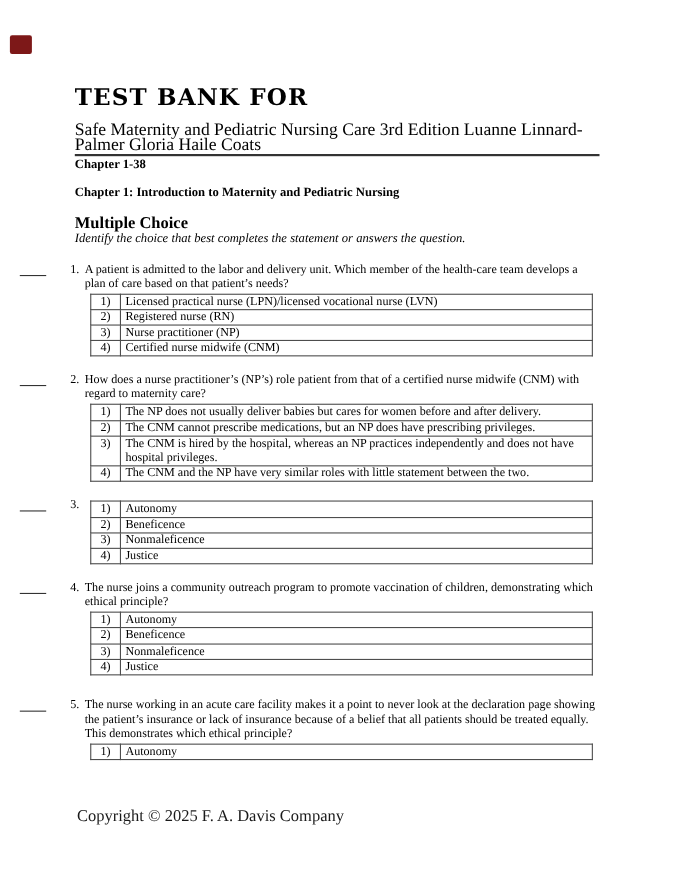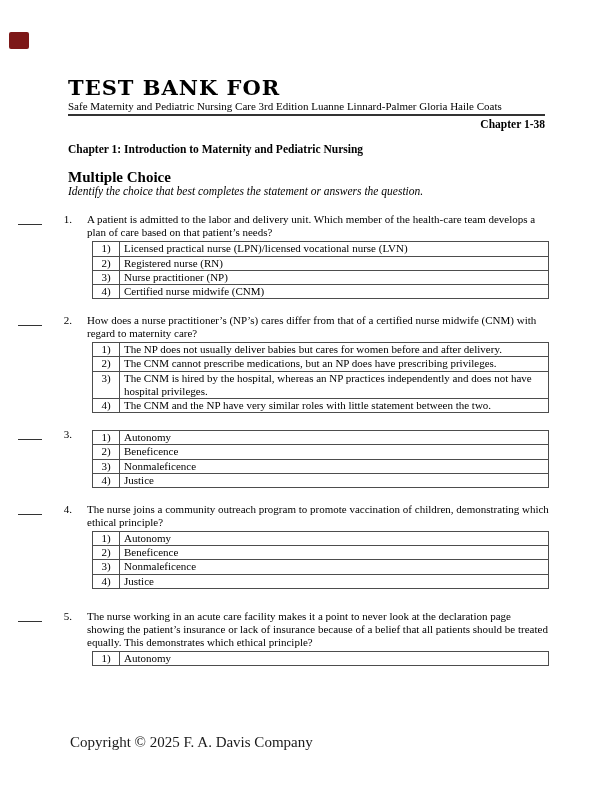--- a/index.html
+++ b/index.html
@@ -19,45 +19,45 @@
   }
   .page { padding:78px 67px 0 68px; }
 
   .title {
     font-family:"DejaVu Serif", serif;
     font-weight:bold;
     font-size:21px; line-height:20px;
     letter-spacing:1px;
   }
   .book-title {
-    font-size:11px; line-height:13.3px;
-    margin-top:2px; max-width:468px;
+    font-size:16px; line-height:13.3px;
+    margin-top:14px; max-width:468px;
   }
   .rule {
     border:none; border-top:2px solid #333333;
     margin:1px 0 0 0; width:477px;
   }
-  .chapter-range { font-weight:bold; font-size:11.5px; line-height:13px; margin-top:2px;text-align:right; }
+  .chapter-range { font-weight:bold; font-size:11.5px; line-height:13px; margin-top:2px; }
   .chapter-heading { font-weight:bold; font-size:11.5px; line-height:13px; margin-top:12px; }
   .section-heading { font-weight:bold; font-size:15px; line-height:13px; margin-top:15px; }
   .instruction { font-style:italic; font-size:11.5px; line-height:13px; margin-top:1px; }
 
   .question { display:flex; margin-top:15px; margin-left:-50px; }
   .question.extra-gap { margin-top:21px; }
   .answer-blank {
     width:24px; height:11px; flex:0 0 24px;
     border-bottom:1px solid #333333;
     margin-right:16px;
   }
   .q-number {
     flex:0 0 14px; width:14px;
     text-align:right;
     font-size:11px; line-height:13px;
   }
-  .q-body { margin-left:15px; width:470px; }
+  .q-body { margin-left:5px; width:470px; }
   .q-text { font-size:11px; line-height:13px; }
 
   .options-table {
     border-collapse:collapse;
     margin:2px 0 0 5px;
     width:457px;
     font-size:11px;
   }
   .options-table td {
     border:1px solid #4d4d4d;
@@ -115,21 +115,21 @@
         </tr>
       </tbody>
         </table>
     </div>
   </div>
 
   <div class="question">
     <div class="answer-blank"></div>
     <div class="q-number">2.</div>
     <div class="q-body">
-      <div class="q-text">How does a nurse practitioner’s (NP’s) cares differ from that of a certified nurse midwife (CNM) with regard to maternity care?</div>
+      <div class="q-text">How does a nurse practitioner’s (NP’s) role patient from that of a certified nurse midwife (CNM) with regard to maternity care?</div>
       <table class="options-table">
         <tbody>
             <tr>
           <td class="num">1)</td>
           <td>The NP does not usually deliver babies but cares for women before and after delivery.</td>
         </tr>
         <tr>
           <td class="num">2)</td>
           <td>The CNM cannot prescribe medications, but an NP does have prescribing privileges.</td>
         </tr>

